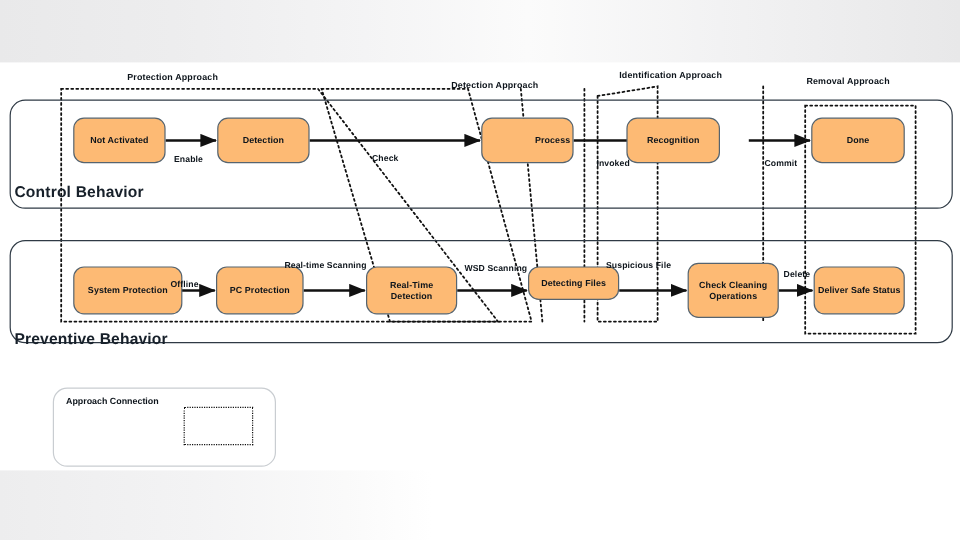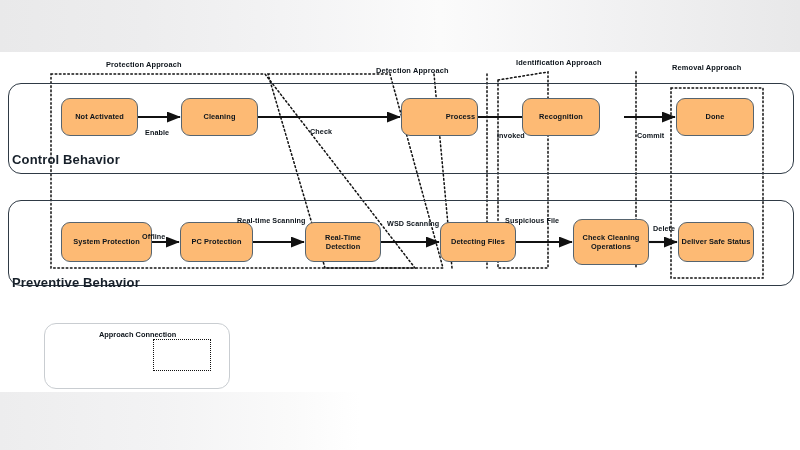--- a/index.html
+++ b/index.html
@@ -147,41 +147,41 @@
 
   <div id="lanes">
       <div class="lane" style="left: 8px; top: 83px; width: 786px; height: 91px;"></div>
       <div class="lane-label" style="left: 12px; top: 152px;">Control Behavior</div>
       <div class="lane" style="left: 8px; top: 200px; width: 786px; height: 86px;"></div>
       <div class="lane-label" style="left: 12px; top: 275px;">Preventive Behavior</div>
     </div>
 
   <div id="nodes">
       <div class="node" style="left: 61px; top: 98px; width: 77px; height: 38px;">Not Activated</div>
-      <div class="node" style="left: 181px; top: 98px; width: 77px; height: 38px;">Cleaning</div>
+      <div class="node" style="left: 181px; top: 98px; width: 77px; height: 38px;">Detection</div>
       <div class="node" style="left: 401px; top: 98px; width: 77px; height: 38px; padding-left: 44px;">Process</div>
       <div class="node" style="left: 522px; top: 98px; width: 78px; height: 38px;">Recognition</div>
       <div class="node" style="left: 676px; top: 98px; width: 78px; height: 38px;">Done</div>
       <div class="node" style="left: 61px; top: 222px; width: 91px; height: 40px;">System Protection</div>
       <div class="node" style="left: 180px; top: 222px; width: 73px; height: 40px;">PC Protection</div>
       <div class="node" style="left: 305px; top: 222px; width: 76px; height: 40px;">Real-Time Detection</div>
-      <div class="node" style="left: 440px; top: 222px; width: 76px; height: 40px;">Detecting Files</div>
+      <div class="node" style="left: 440px; top: 222px; width: 76px; height: 28px;">Detecting Files</div>
       <div class="node" style="left: 573px; top: 219px; width: 76px; height: 46px;">Check Cleaning Operations</div>
       <div class="node" style="left: 678px; top: 222px; width: 76px; height: 40px;">Deliver Safe Status</div>
     </div>
 
   <div id="edge-labels">
       <div class="edge-label" style="left: 145px; top: 128px;">Enable</div>
       <div class="edge-label" style="left: 310px; top: 127px;">Check</div>
       <div class="edge-label" style="left: 497px; top: 131px;">Invoked</div>
       <div class="edge-label" style="left: 637px; top: 131px;">Commit</div>
       <div class="edge-label" style="left: 142px; top: 232px;">Offline</div>
       <div class="edge-label" style="left: 237px; top: 216px;">Real-time Scanning</div>
       <div class="edge-label" style="left: 387px; top: 219px;">WSD Scanning</div>
       <div class="edge-label" style="left: 505px; top: 216px;">Suspicious File</div>
       <div class="edge-label" style="left: 653px; top: 224px;">Delete</div>
     </div>
 
   <div class="legend-box" id="legend-box" style="left: 44px; top: 323px; width: 186px; height: 66px;"></div>
-  <div class="legend-text" id="legend-text" style="left: 55px; top: 330px; margin-left: 44px;">Approach Connection</div>
+  <div class="legend-text" id="legend-text" style="left: 55px; top: 330px;">Approach Connection</div>
   <div class="legend-swatch" id="legend-swatch" style="left: 153px; top: 339px; width: 58px; height: 32px;"></div>
 
 </div>
 
 </body></html>

